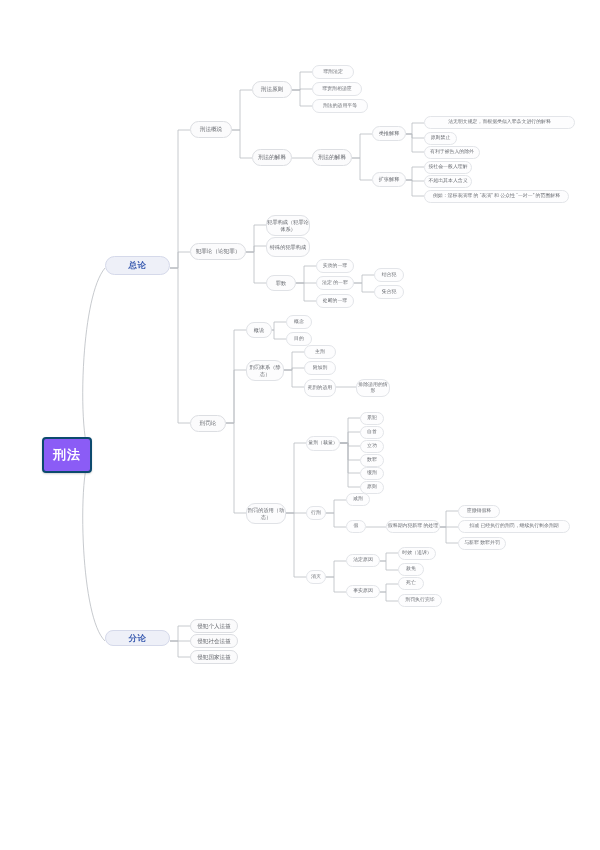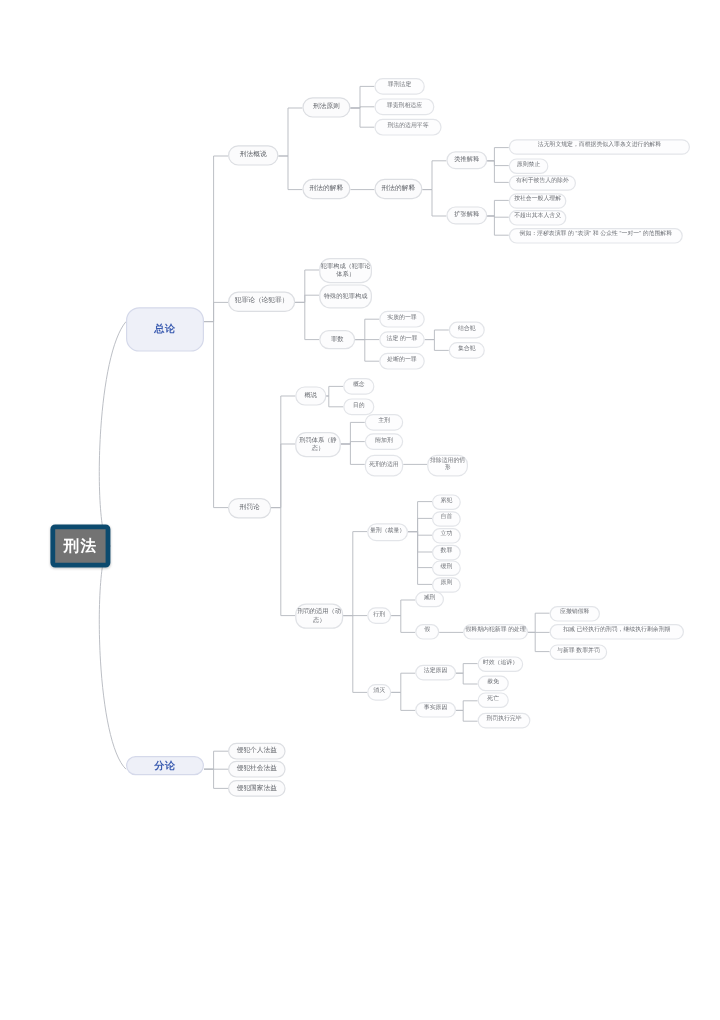--- a/index.html
+++ b/index.html
@@ -13,21 +13,21 @@
   svg.links path{fill:none;stroke:#b9bcc2;stroke-width:.8px;}
 
   .node{
     position:absolute;box-sizing:border-box;
     display:flex;align-items:center;justify-content:center;
     text-align:center;white-space:pre-wrap;word-break:break-all;
     line-height:1.25;
   }
   
   .n-root{
-    background:#737373;color:#ffffff;border:4px solid #0c4a6e;
+    background:#8b5cf6;color:#ffffff;border:2px solid #0c4a6e;
     border-radius:4px;font-size:13px;font-weight:bold;letter-spacing:1px;
     box-shadow:0 1px 2px rgba(0,0,0,.18);
   }
   
   .n-l2{
     background:#eef0f8;color:#3a5bb0;border:1px solid #d5d9ea;
     border-radius:11px;font-size:8.5px;font-weight:bold;letter-spacing:.5px;
   }
   
   .n-l3{
@@ -130,21 +130,21 @@
     <path d="M380,592 L386,592 L386,584 L398,584"></path>
     <path d="M380,592 L386,592 L386,601 L398,601"></path>
 
     <path d="M170,641 L178,641 L178,626 L190,626"></path>
     <path d="M170,641 L178,641 L178,641 L190,641"></path>
     <path d="M170,641 L178,641 L178,657 L190,657"></path>
   </svg>
 
   <div class="node n-root" style="left:42px;top:437px;width:50px;height:36px;">刑法</div>
 
-  <div class="node n-l2" style="left:105px;top:256px;width:65px;height:37px;">总论</div>
+  <div class="node n-l2" style="left:105px;top:256px;width:65px;height:19px;">总论</div>
   <div class="node n-l2" style="left:105px;top:630px;width:65px;height:16px;">分论</div>
 
   <div class="node n-l3" style="left:190px;top:121px;width:42px;height:17px;">刑法概说</div>
   <div class="node n-l3" style="left:252px;top:81px;width:40px;height:17px;">刑法原则</div>
   <div class="node n-leaf" style="left:312px;top:65px;width:42px;height:14px;">罪刑法定</div>
   <div class="node n-leaf" style="left:312px;top:82px;width:50px;height:14px;">罪责刑相适应</div>
   <div class="node n-leaf" style="left:312px;top:99px;width:56px;height:14px;">刑法的适用平等</div>
 
   <div class="node n-l3" style="left:252px;top:149px;width:40px;height:17px;">刑法的解释</div>
   <div class="node n-l3" style="left:312px;top:149px;width:40px;height:17px;">刑法的解释</div>

